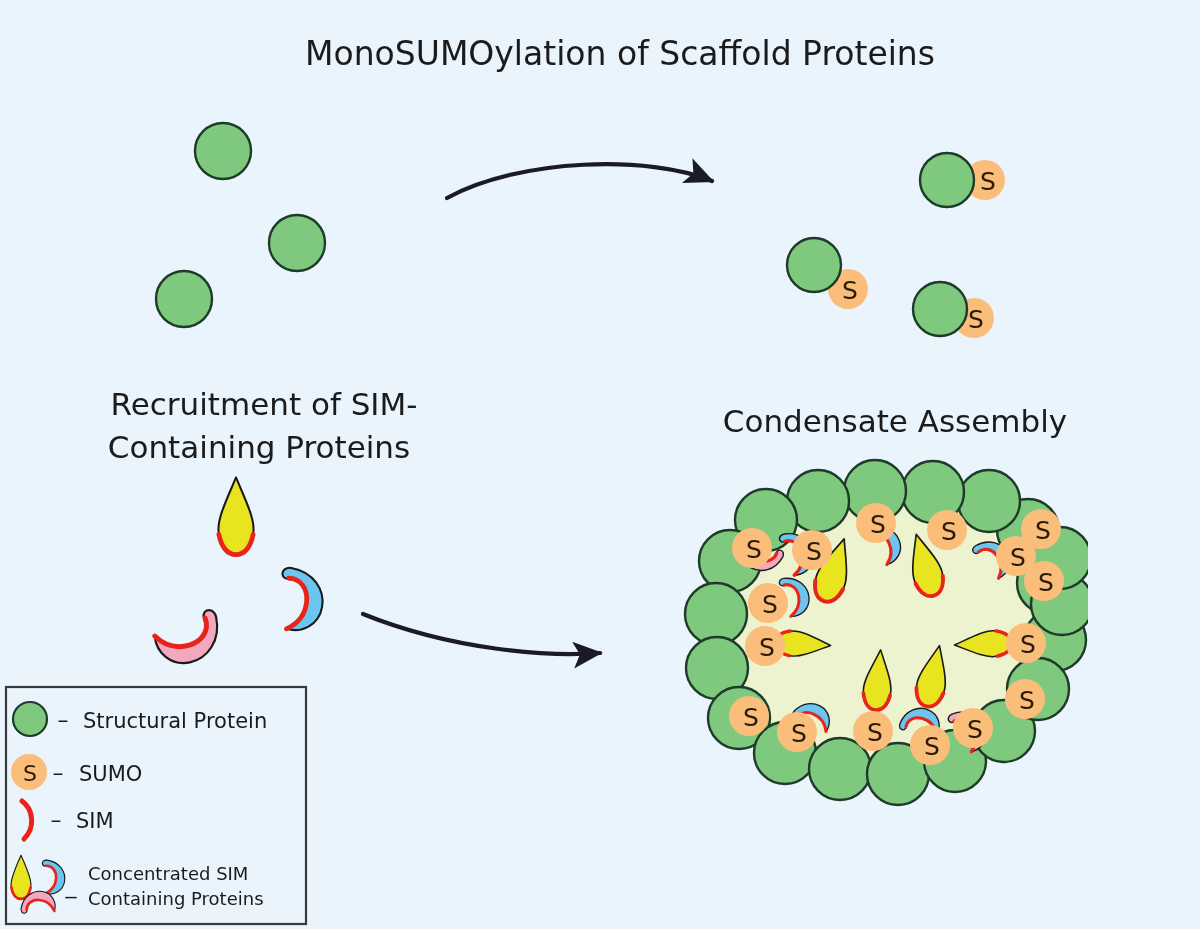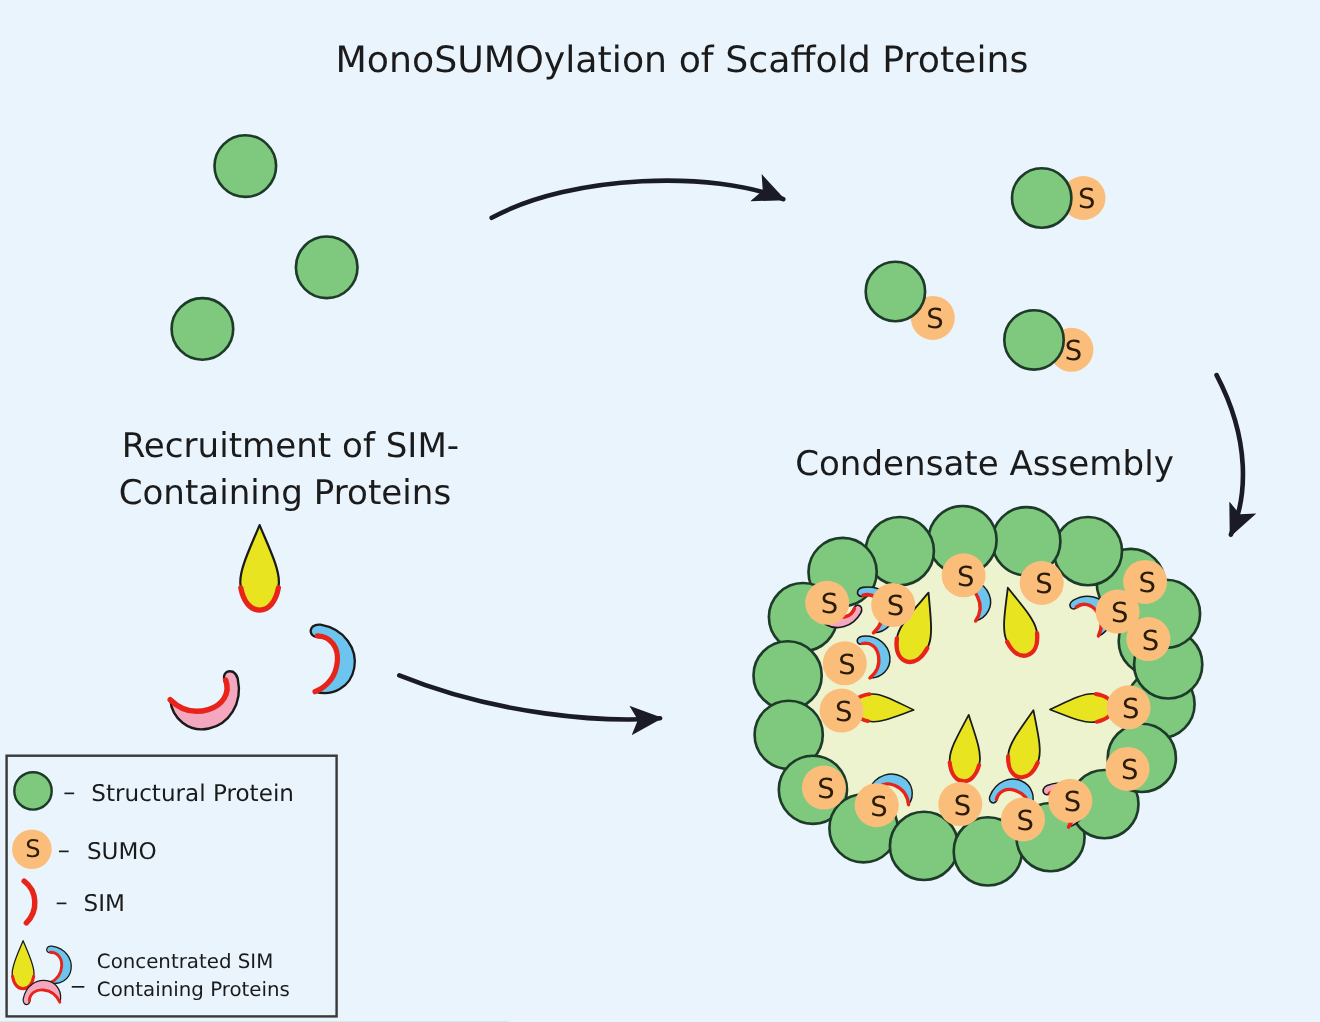--- a/index.html
+++ b/index.html
@@ -2,21 +2,21 @@
 <html><head>
 <meta charset="utf-8">
 <style>
   html, body {
     margin: 0;
     padding: 0;
     background: #eaf4fc;
   }
   #canvas {
     position: relative;
-    width: 1200px;
+    width: 1088px;
     height: 929px;
     background: #15803d;
     font-family: "DejaVu Sans", sans-serif;
     overflow: hidden;
   }
   svg.layer {
     position: absolute;
     left: 0;
     top: 0;
     width: 1200px;

